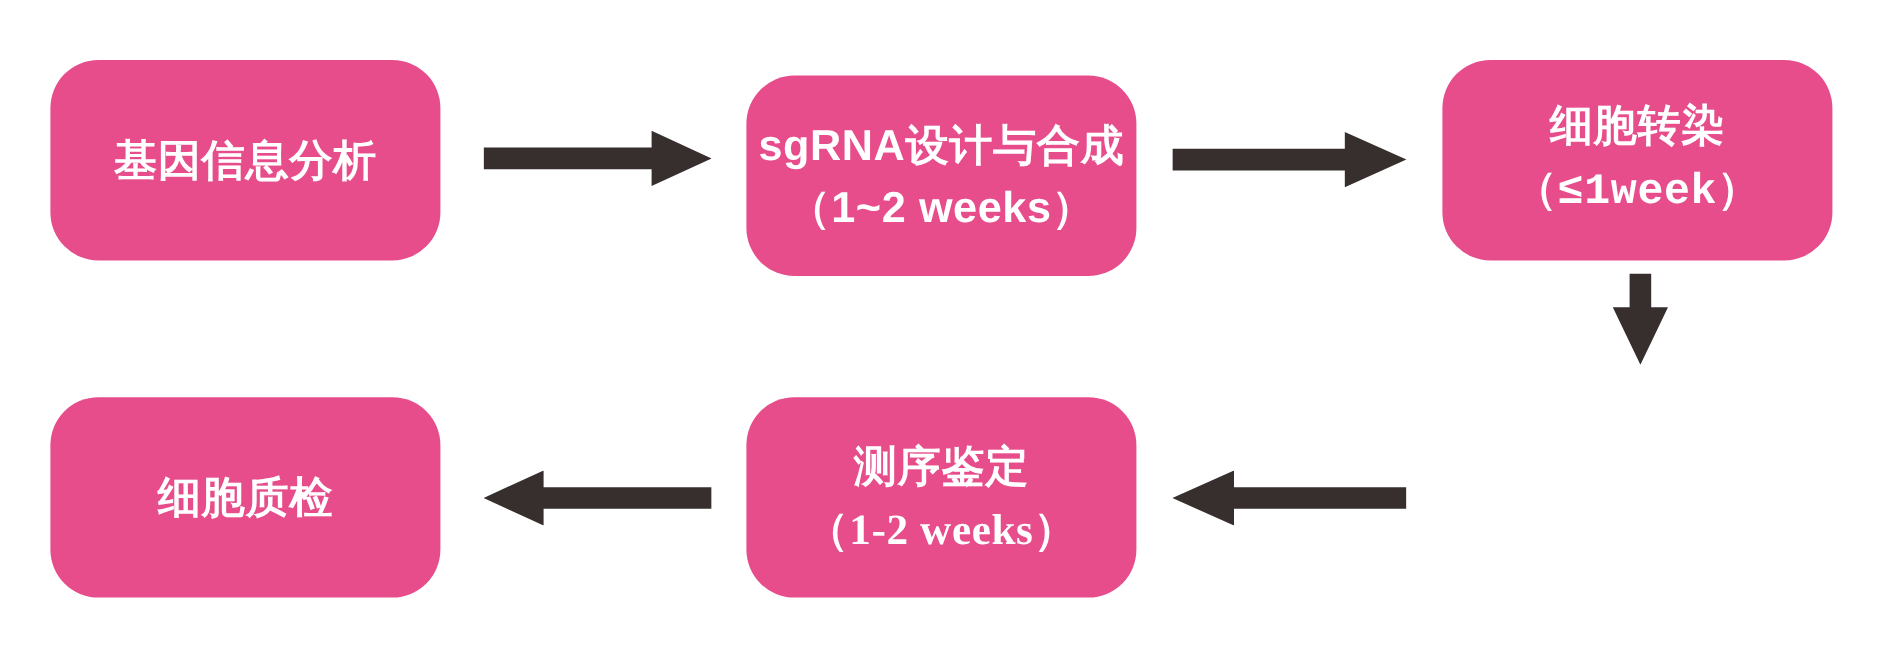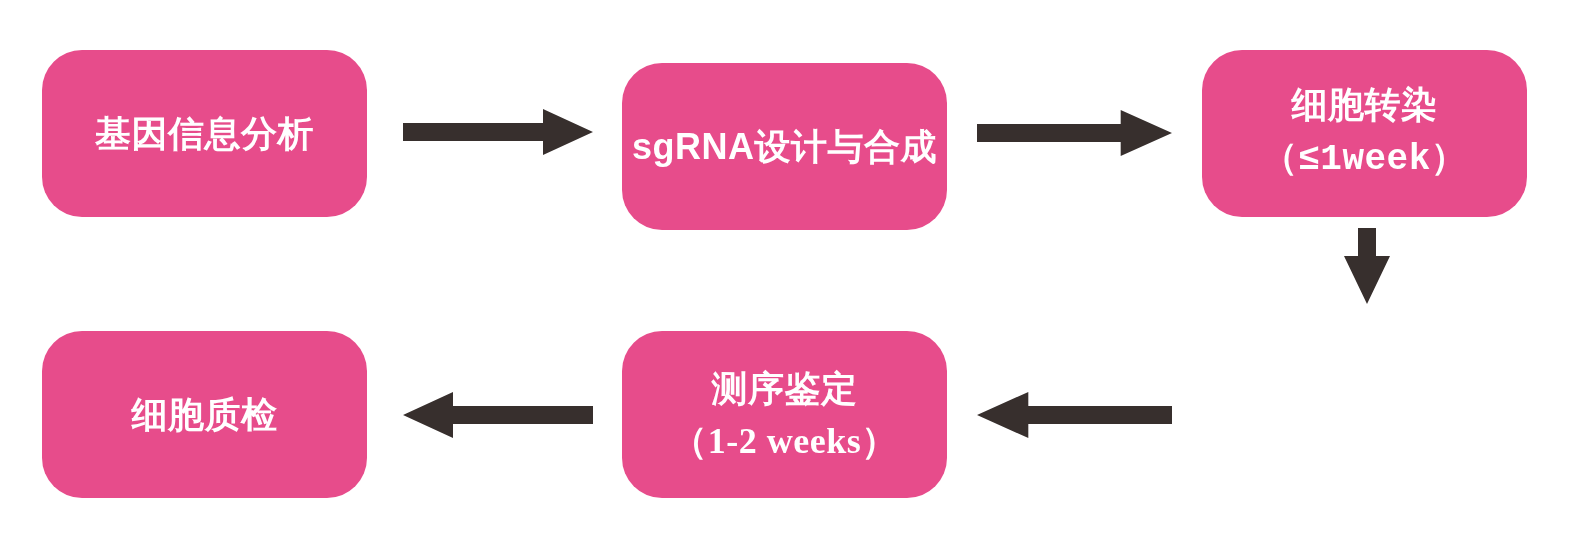--- a/index.html
+++ b/index.html
@@ -70,20 +70,21 @@
   </div>
 
   <div class="arrow" id="arrow-1">
     <svg viewBox="0 0 190 46" preserveAspectRatio="none" aria-hidden="true">
       <path d="M0 14 H140 V0 L190 23 L140 46 V32 H0 Z"></path>
     </svg>
   </div>
 
   <div class="box" id="box-2">
     <div class="title">sgRNA设计与合成</div>
+    <div class="duration">（1~2 weeks）</div>
   </div>
 
   <div class="arrow" id="arrow-2">
     <svg viewBox="0 0 190 46" preserveAspectRatio="none" aria-hidden="true">
       <path d="M0 14 H140 V0 L190 23 L140 46 V32 H0 Z"></path>
     </svg>
   </div>
 
   <div class="box" id="box-3">
     <div class="title">细胞转染</div>

